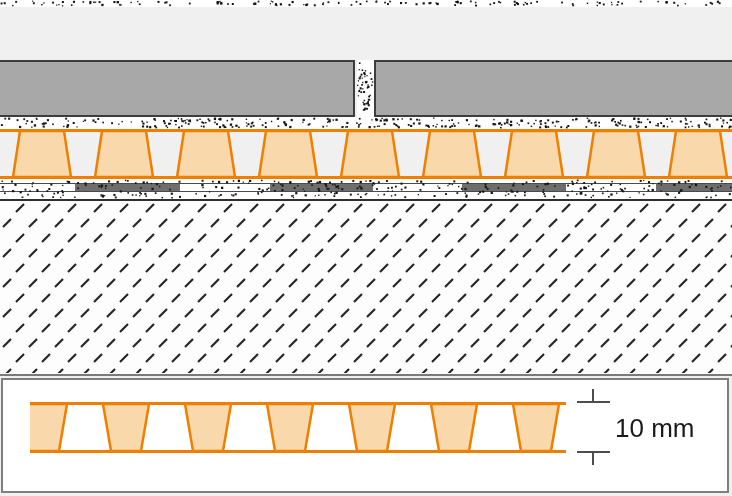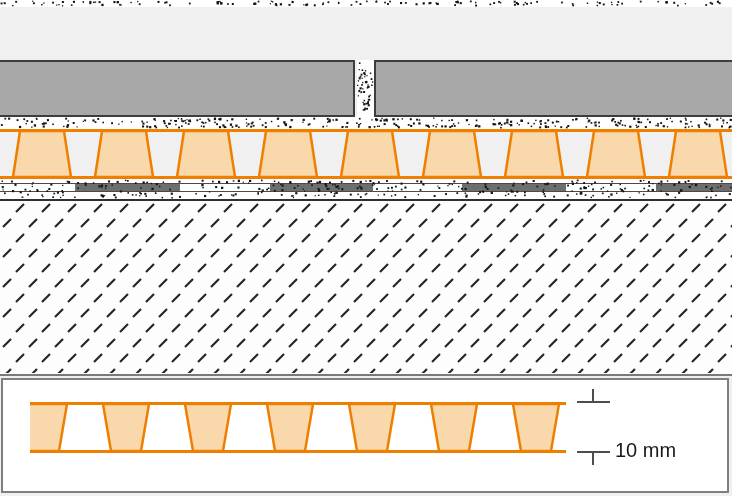--- a/index.html
+++ b/index.html
@@ -21,21 +21,21 @@
   #substrate { left:0; top:201px; width:732px; height:173px; background:var(--substrateBg,#fdfdfd); }
   #substrate-bottom-line { left:0; top:374px; width:732px; height:2px; background:var(--grayLine,#7a7a7a); }
   #detail-box { left:1px; top:378px; width:728px; height:115px; background:var(--boxBg,#fff); border:2px solid var(--boxBorder,#7f7f7f); }
   #detail-top-line    { left:30px; top:402px; width:536px; height:3px; background:var(--orange,#ee7f00); }
   #detail-bottom-line { left:30px; top:450px; width:536px; height:3px; background:var(--orange,#ee7f00); }
   .dim { background:var(--dim,#4d4d4d); }
   #dim-top-h    { left:577px; top:401px; width:33px; height:2px; }
   #dim-top-tick { left:592px; top:389px; width:2px; height:14px; }
   #dim-bot-h    { left:577px; top:451px; width:33px; height:2px; }
   #dim-bot-tick { left:592px; top:451px; width:2px; height:14px; }
-  #dim-label { left:615px; top:413px; font-size:20px; color:var(--dimText,#1a1a1a); white-space:nowrap;margin-top:26px; }
+  #dim-label { left:615px; top:413px; font-size:26px; color:var(--dimText,#1a1a1a); white-space:nowrap; }
   #overlay { left:0; top:0; width:732px; height:496px; pointer-events:none; }
 </style>
 </head>
 <body>
 
 <div class="stage">
 
   <div class="abs" id="top-strip"></div>
 
   <div class="abs" id="tile-left"></div>

